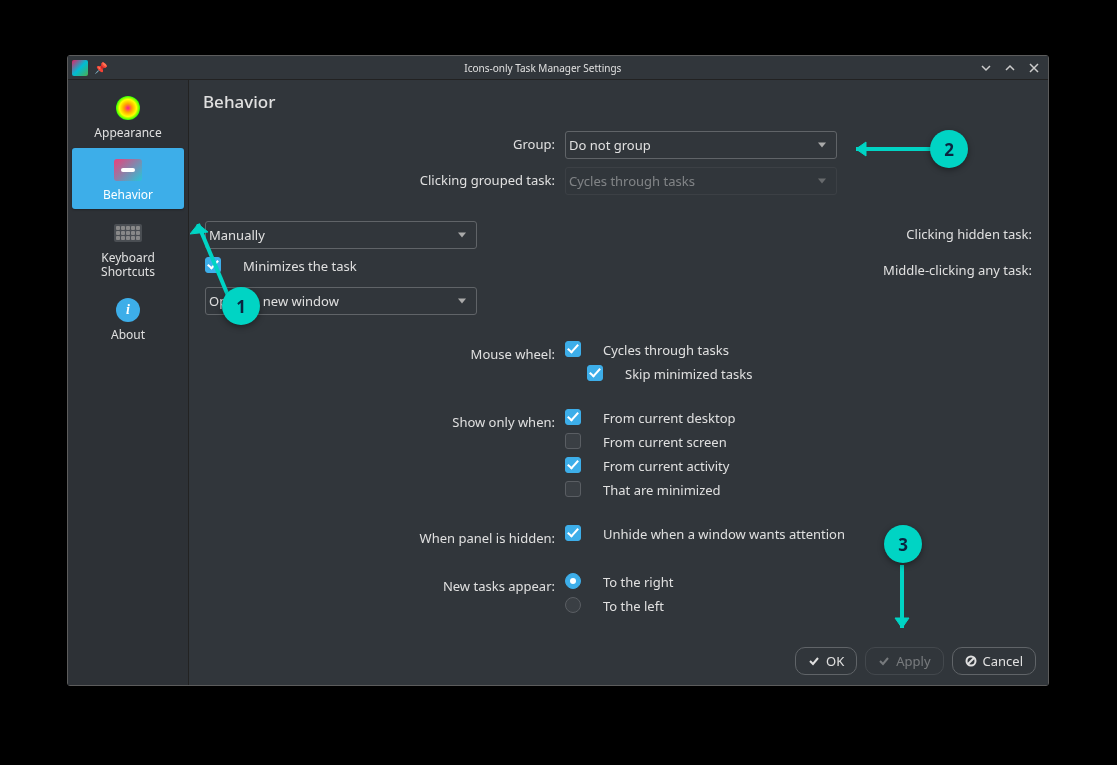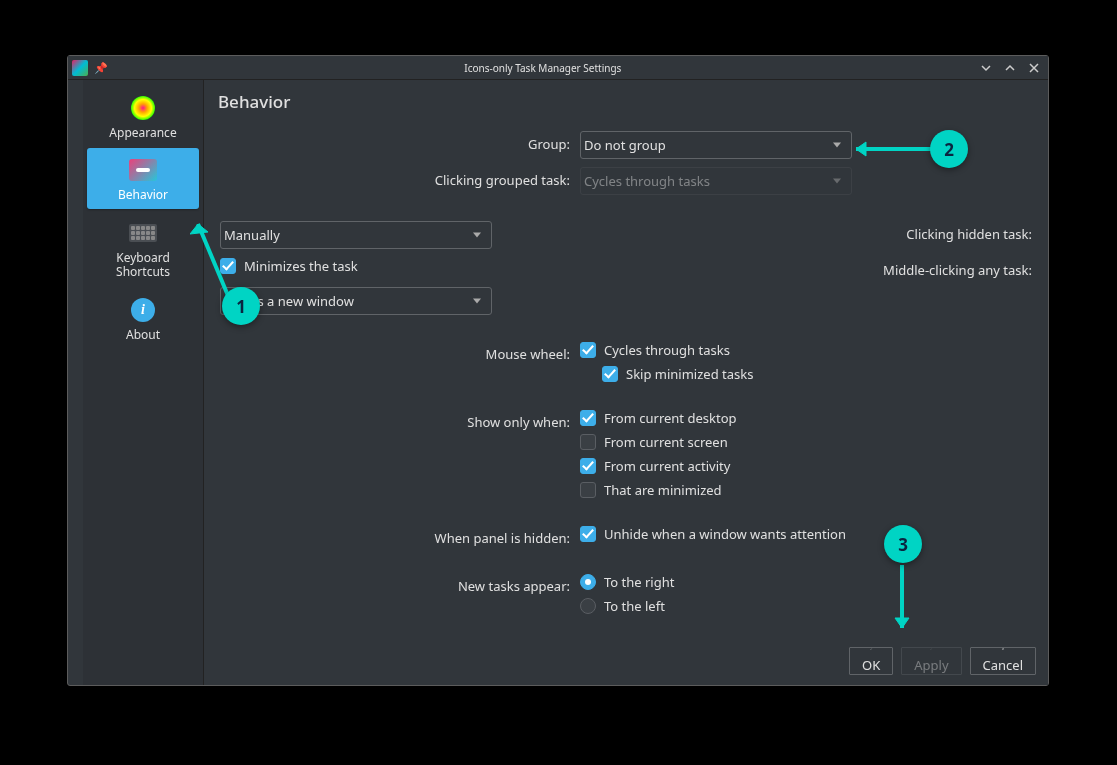--- a/index.html
+++ b/index.html
@@ -54,21 +54,20 @@
       min-height: 0;
     }
     .sidebar {
       width: 121px;
       background: #2d3136;
       border-right: 1px solid #222;
       padding: 6px 4px;
       display: flex;
       flex-direction: column;
       gap: 2px;
-      margin-left: 15px;
     }
     .side-item {
       display: flex;
       flex-direction: column;
       align-items: center;
       padding: 8px 4px 6px;
       border-radius: 3px;
       cursor: pointer;
       gap: 4px;
     }
@@ -129,21 +128,21 @@
       align-items: start;
     }
     .form-row-spacer { grid-column: 1 / -1; height: 10px; }
     .form-label {
       text-align: right;
       padding-top: 4px;
       font-size: 13px;
     }
     .form-field { display: flex; flex-direction: column; gap: 6px; }
     .checkbox-row, .radio-row {
-      display: flex; align-items: center; gap: 8px; line-height: 18px;
+      display: flex; align-items: flex-start; gap: 22px; line-height: 18px;
     }
     .checkbox-row.indented { padding-left: 22px; }
 
     .combo {
       width: 272px; height: 28px;
       background: #31363b;
       border: 1px solid #606468;
       border-radius: 3px;
       padding: 0 28px 0 3px;
       display: flex; align-items: center;
@@ -178,24 +177,24 @@
       width: 6px; height: 6px; border-radius: 50%; background: #fff;
     }
 
     .button-row {
       margin-top: auto;
       padding: 10px 12px;
       display: flex; justify-content: flex-end; gap: 8px;
     }
     .btn {
       height: 28px; padding: 0 12px;
-      border: 1px solid #606468; border-radius: 1px;
+      border: 1px solid #606468; border-radius: 10px;
       background: #31363b; color: #e0e0e0;
       display: flex; align-items: center; gap: 6px;
-      cursor: pointer; font-size: 13px; flex-direction: column;
+      cursor: pointer; font-size: 13px;
     }
     .btn.disabled { opacity: 0.4; cursor: default; }
     .btn svg { width: 12px; height: 12px; stroke: currentColor; stroke-width: 2; fill: none; }
 
     
     .anno-bubble {
       position: absolute; width: 38px; height: 38px; border-radius: 50%;
       background: #00d4c4; color: #0a2540; font-weight: 700; font-size: 17px;
       display: flex; align-items: center; justify-content: center;
       box-shadow: 0 2px 6px rgba(0,0,0,0.4);

